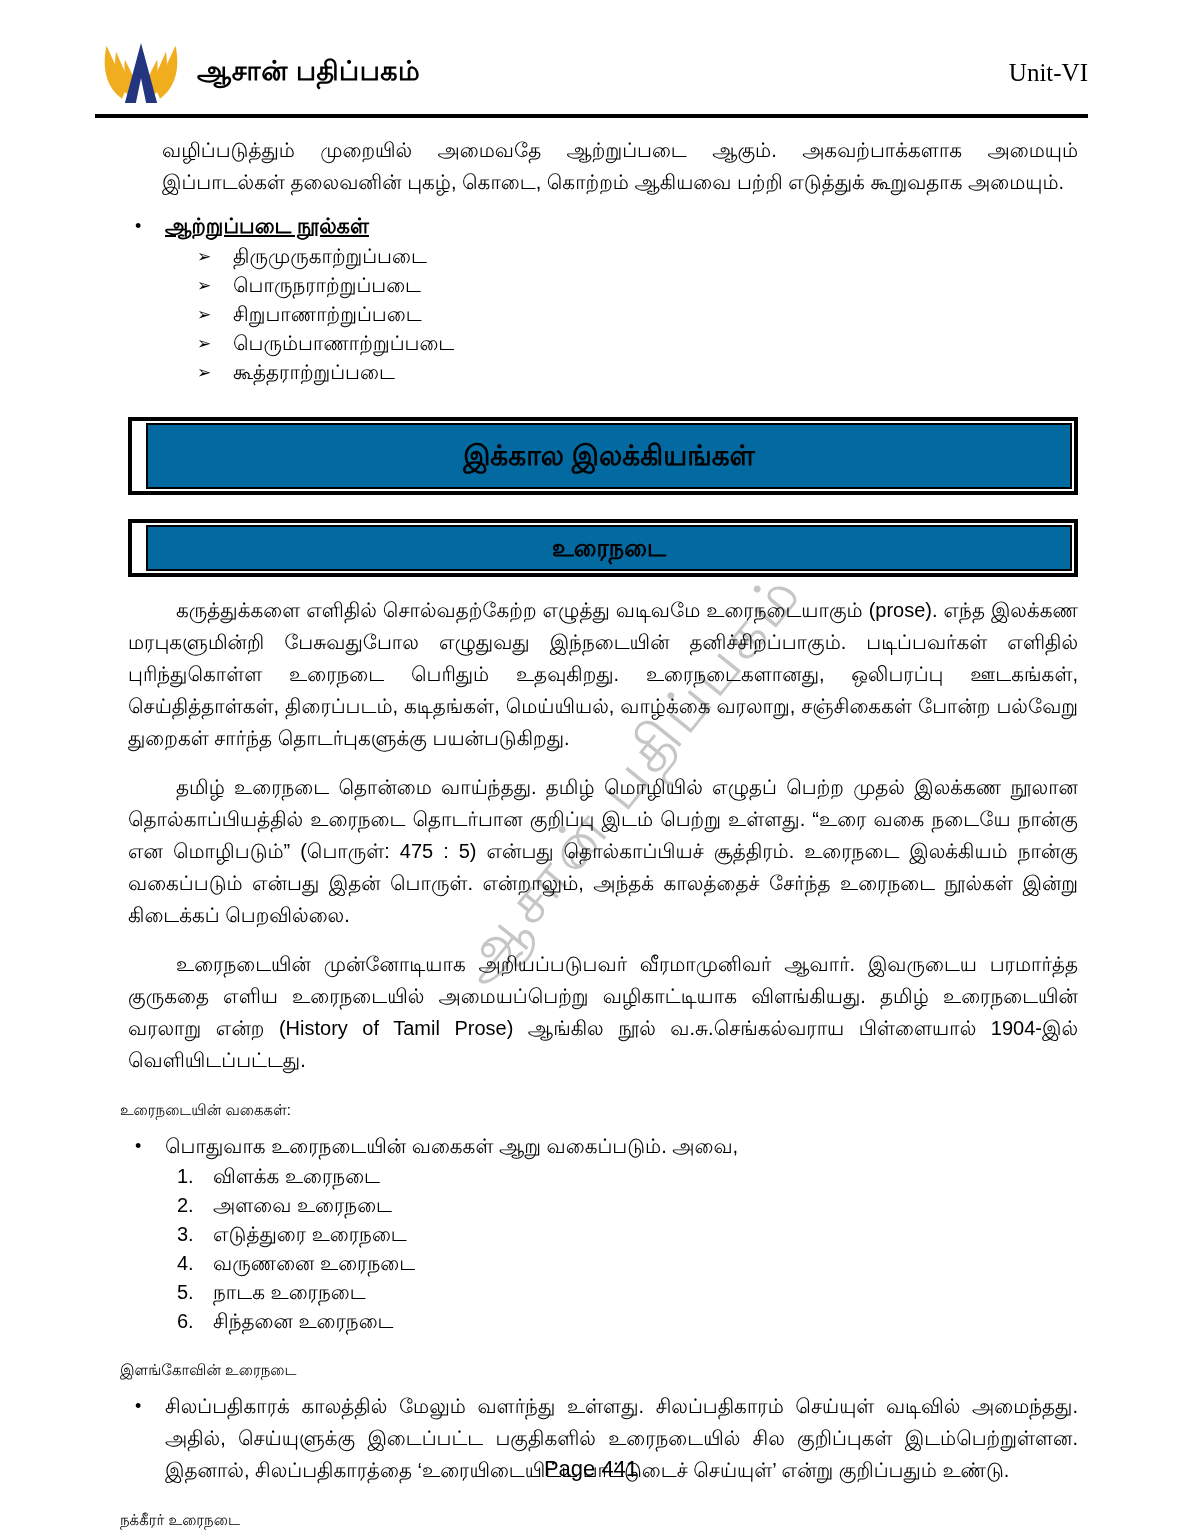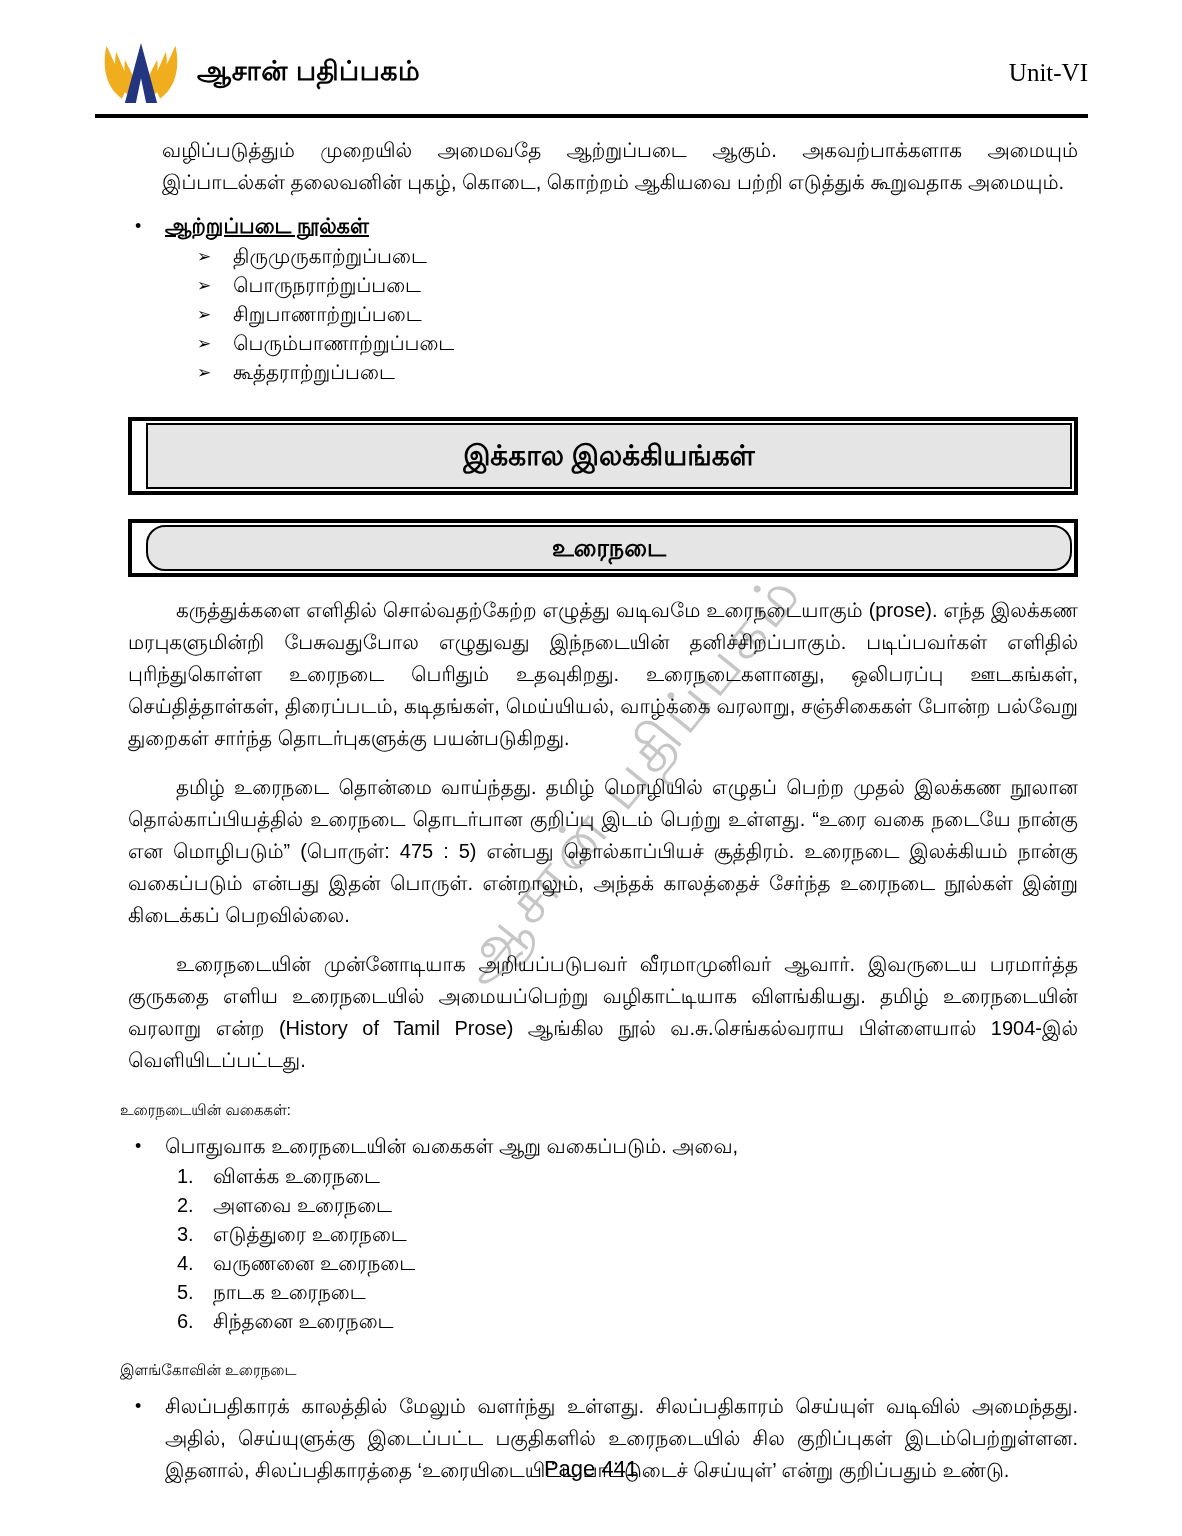--- a/index.html
+++ b/index.html
@@ -47,27 +47,27 @@
   .cont-para{margin:0 0 0 34px;text-align:justify;}
   .bullet-row{display:flex;margin-top:12px;}
   .bullet-row .dot{width:37px;padding-left:7px;box-sizing:border-box;font-size:18px;}
   .bullet-title{font-weight:bold;text-decoration:underline;font-size:21px;text-align:center;}
   .bullet-text{flex:1;text-align:justify;}
   .arrow-row{display:flex;line-height:29px;margin-top:0;}
   .arrow-row .arrow{width:36px;margin-left:69px;font-size:17px;}
   
   .banner{border:4px solid #000;background:#fff;padding:2px;margin-top:28px;}
   .banner-inner{
-    border:2.5px solid #000;background:#e5e5e5;
+    border:2.5px solid #000;background:#0369a1;
     text-align:center;font-weight:bold;margin-left:12px;
   }
   .banner.big{margin-top:30px;}
   .banner.big .banner-inner{font-size:28px;padding:15px 10px;}
   .banner.small{margin-top:24px;}
-  .banner.small .banner-inner{font-size:24px;padding:5px 10px;border-radius:19px;}
+  .banner.small .banner-inner{font-size:24px;padding:5px 10px;}
   
   .para{margin:17px 0 0 0;text-indent:48px;text-align:justify;}
   .para:first-of-type{margin-top:18px;}
   h3.sec-heading{
     margin:20px 0 6px -8px;
     font-size:15px;font-weight:normal;line-height:28px;
   }
   .num-row{display:flex;line-height:29px;}
   .num-row .num{width:36px;margin-left:49px;}
   .footer{
@@ -180,20 +180,21 @@
       <span class="num">6.</span>
       <span>சிந்தனை உரைநடை</span>
     </div>
 
     <h3 class="sec-heading">இளங்கோவின் உரைநடை</h3>
     <div class="bullet-row" style="margin-top:2px;">
       <span class="dot">•</span>
       <span class="bullet-text">சிலப்பதிகாரக் காலத்தில் மேலும் வளர்ந்து உள்ளது. சிலப்பதிகாரம் செய்யுள் வடிவில் அமைந்தது. அதில், செய்யுளுக்கு இடைப்பட்ட பகுதிகளில் உரைநடையில் சில குறிப்புகள் இடம்பெற்றுள்ளன. இதனால், சிலப்பதிகாரத்தை ‘உரையிடையிட்ட பாட்டுடைச் செய்யுள்’ என்று குறிப்பதும் உண்டு.</span>
     </div>
 
+    <h3 class="sec-heading">நக்கீரர் உரைநடை</h3>
 
   </main>
 
   <div class="footer">
     <span>Page 441</span>
   </div>
 
 </div>
 
 </body></html>

